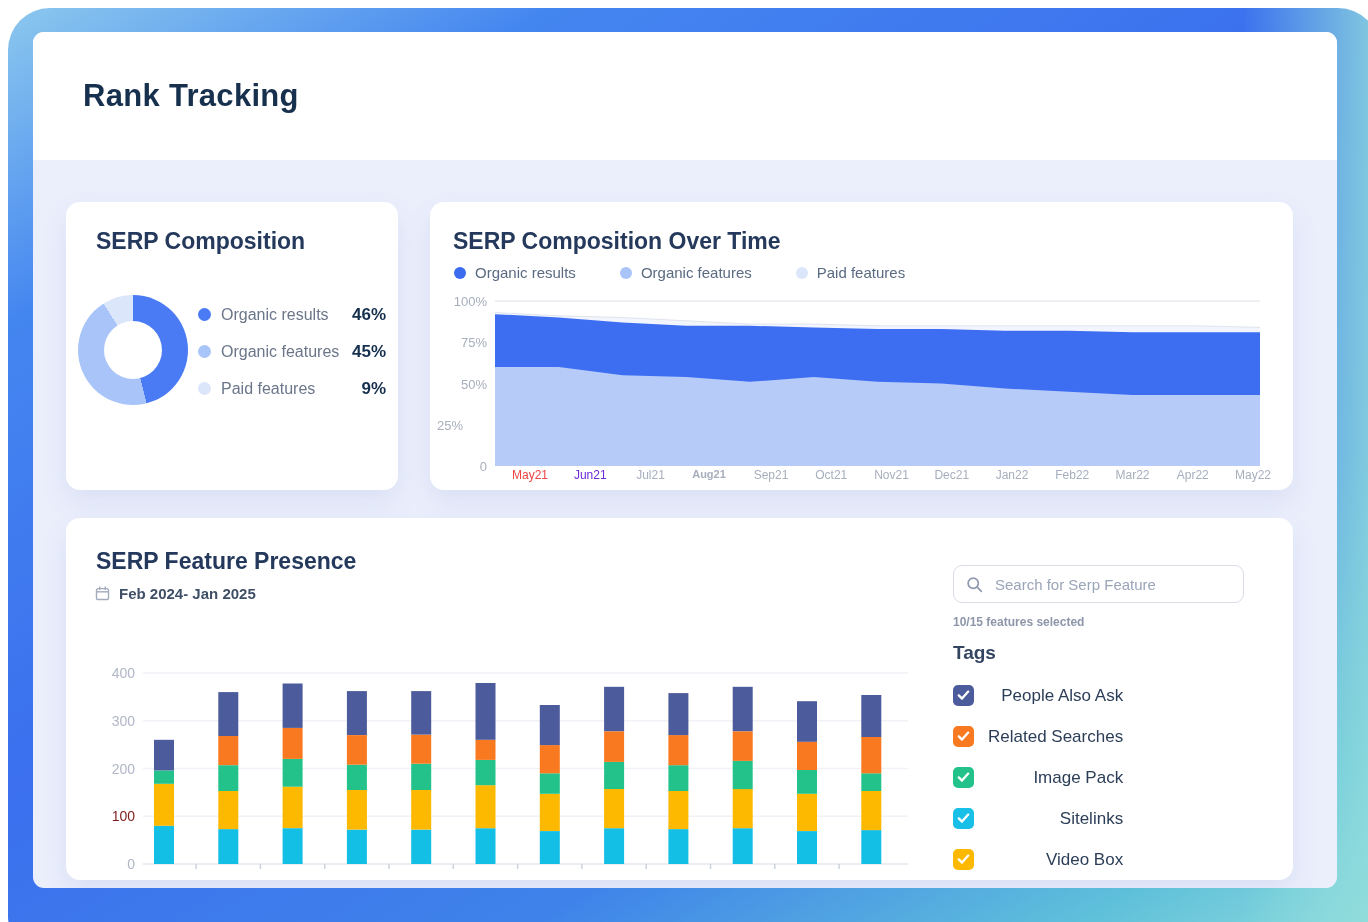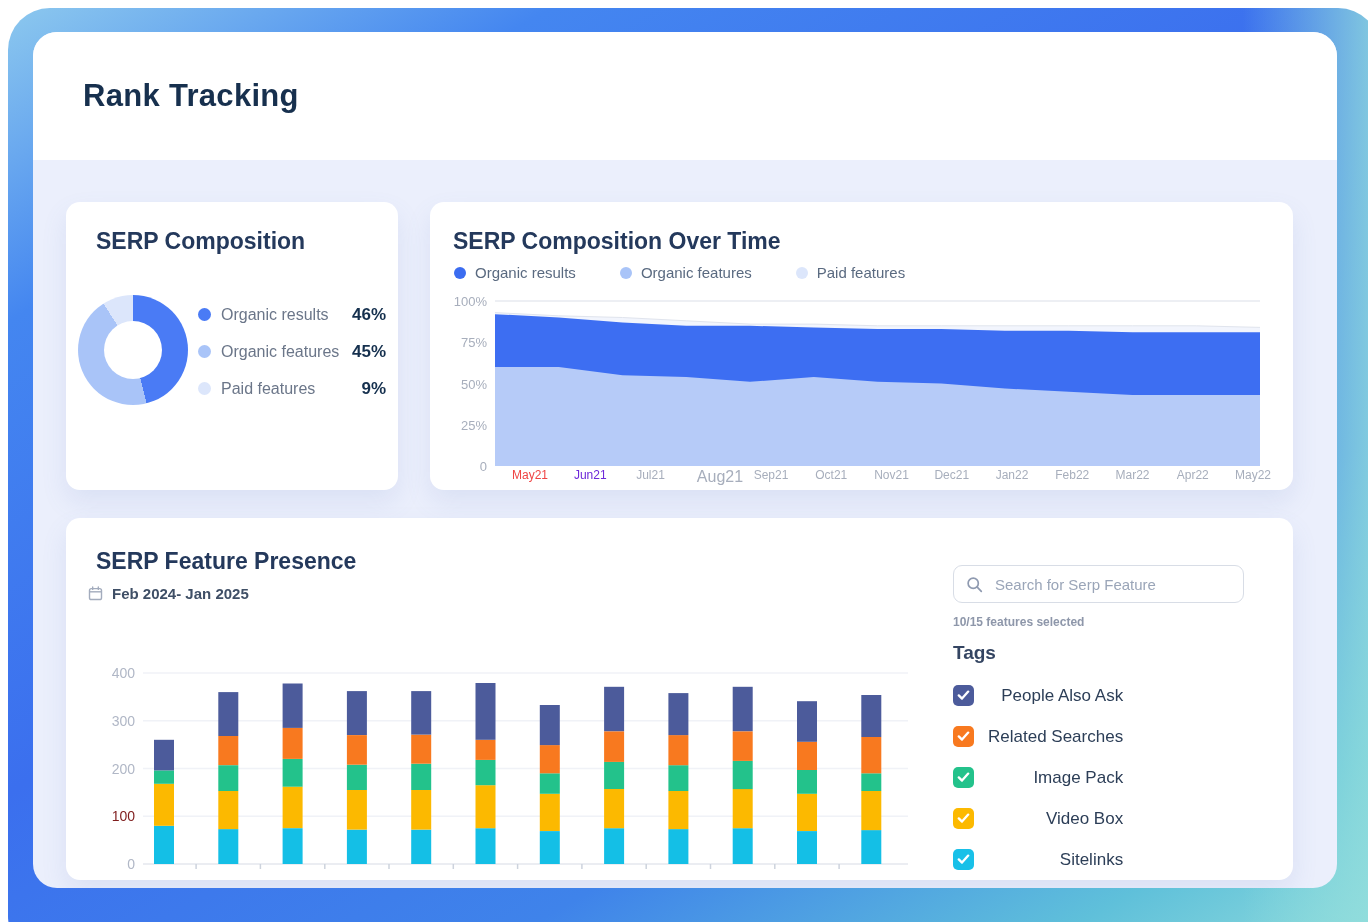--- a/index.html
+++ b/index.html
@@ -11,21 +11,21 @@
   }
   .frame {
     position:absolute; left:8px; top:8px; width:1372px; height:950px;
     border-radius:42px;
     background:
       linear-gradient(90deg, rgba(147,222,220,0) 90%, rgba(147,222,220,0.85) 100%),
       linear-gradient(150deg, #8cc8ee 0%, #4486f0 18%, #3b6fee 45%, #3f83ea 70%, #5fc0da 88%, #93dedc 100%);
   }
   .app {
     position:absolute; left:25px; top:24px; width:1304px; height:856px;
-    border-radius:24px; background:#ebeffc; overflow:hidden;
+    border-radius:11px; background:#ebeffc; overflow:hidden;
   }
   .topbar { height:128px; background:#ffffff; display:flex; align-items:center; padding-left:50px; }
   .topbar h1 { margin:0; font-size:31px; font-weight:600; color:#17304e; letter-spacing:0.3px; }
 
   .card { position:absolute; background:#ffffff; border-radius:14px;
           box-shadow:0 12px 26px rgba(96,120,190,0.12); }
   #card-donut    { left:33px;  top:170px; width:332px;  height:288px; }
   #card-area     { left:397px; top:170px; width:863px;  height:288px; }
   #card-features { left:33px;  top:486px; width:1227px; height:362px; }
   .card h2 { margin:0; font-size:23px; font-weight:600; color:#24395c; }
@@ -46,21 +46,21 @@
   .area-legend { position:absolute; left:24px; top:62px; display:flex; list-style:none; margin:0; padding:0; }
   .area-legend li { display:flex; align-items:center; margin-right:44px; font-size:15px; color:#5a6a80; }
   .area-legend .dot { width:12px; height:12px; margin-right:9px; }
   #areaChart { position:absolute; left:65px; top:97px; }
   .axis-label { position:absolute; font-size:13px; color:#a7aebc; transform:translateY(-50%); }
   .area-yaxis span { right:806px; text-align:right; }
   .area-xaxis span { position:absolute; top:266px; transform:translateX(-50%); font-size:12px; color:#a7aebc; }
 
   
   #card-features h2 { position:absolute; left:30px; top:30px; }
-  .date-row { position:absolute; left:22px; top:67px; display:flex; align-items:center; gap:9px;
+  .date-row { position:absolute; left:29px; top:67px; display:flex; align-items:center; gap:9px;
               font-size:15px; font-weight:700; color:#3f4f66; cursor:pointer; }
   #barChart { position:absolute; left:77px; top:153px; }
   .bar-yaxis span { position:absolute; font-size:14px; color:#b0b7c6; transform:translateY(-50%);
                     width:60px; left:9px; text-align:right; }
 
   .search-box { position:absolute; left:887px; top:47px; width:291px; height:38px;
                 border:1px solid #d8dde6; border-radius:9px; background:#fff;
                 display:flex; align-items:center; gap:10px; padding:0 12px; }
   .search-box input { border:none; outline:none; flex:1; font-size:15px; color:#3c4a61;
                       font-family:inherit; background:transparent; }
@@ -118,35 +118,35 @@
           </li>
           <li>
             <span class="dot" style="background:#dce6fb"></span>
             <span>Paid features</span>
           </li>
         </ul>
       <div class="area-yaxis">
           <span class="axis-label" style="position:absolute; left:7px; width:50px; text-align:right; top:99px;">100%</span>
           <span class="axis-label" style="position:absolute; left:7px; width:50px; text-align:right; top:140.25px;">75%</span>
           <span class="axis-label" style="position:absolute; left:7px; width:50px; text-align:right; top:181.5px;">50%</span>
-          <span class="axis-label" style="position:absolute; left:7px; width:50px; text-align:right; top:222.75px;">25%</span>
+          <span class="axis-label" style="position:absolute; left:7px; width:50px; text-align:left; top:222.75px;">25%</span>
           <span class="axis-label" style="position:absolute; left:7px; width:50px; text-align:right; top:264px;">0</span>
         </div>
       <svg id="areaChart" width="765" height="169">
           <line x1="0" y1="2.0" x2="765" y2="2.0" stroke="#dbdfe8" stroke-width="1"></line>
           <path d="M0 13.6 L63.8 16.8 L127.5 18.5 L191.3 21.8 L255.0 25.1 L318.8 25.1 L382.5 26.8 L446.3 26.8 L510.0 26.8 L573.8 26.8 L637.5 26.8 L701.3 26.8 L765.0 28.4 L765 167.0 L0 167.0 Z" fill="#f2f5fd"></path>
           <path d="M0 13.6 L63.8 16.8 L127.5 18.5 L191.3 21.8 L255.0 25.1 L318.8 25.1 L382.5 26.8 L446.3 26.8 L510.0 26.8 L573.8 26.8 L637.5 26.8 L701.3 26.8 L765.0 28.4" fill="none" stroke="#e0e4ed" stroke-width="1"></path>
           <path d="M0 15.2 L63.8 18.5 L127.5 23.4 L191.3 26.8 L255.0 26.8 L318.8 28.4 L382.5 30.1 L446.3 30.1 L510.0 31.7 L573.8 31.7 L637.5 33.3 L701.3 33.3 L765.0 33.3 L765 167.0 L0 167.0 Z" fill="#3d6ef2"></path>
           <path d="M0 68.0 L63.8 68.0 L127.5 76.3 L191.3 77.9 L255.0 82.8 L318.8 77.9 L382.5 82.8 L446.3 84.5 L510.0 89.5 L573.8 92.8 L637.5 96.0 L701.3 96.0 L765.0 96.0 L765 167.0 L0 167.0 Z" fill="#b6cbf8"></path>
         </svg>
       <div class="area-xaxis">
           <span style="position:absolute; top:266px; transform:translateX(-50%); font-size:12px; color:#ef4444; left:100px;">May21</span>
           <span style="position:absolute; top:266px; transform:translateX(-50%); font-size:12px; color:#6d28d9; left:160.25px;">Jun21</span>
           <span style="position:absolute; top:266px; transform:translateX(-50%); font-size:12px; color:#a7aebc; left:220.5px;">Jul21</span>
-          <span style="position:absolute; top:266px; transform:translateX(-50%); font-size:16px; color:#a7aebc; left:290px;">Aug21</span>
+          <span style="position:absolute; top:266px; transform:translateX(-50%); font-size:11px; color:#a7aebc; left:279px;font-weight:bold;">Aug21</span>
           <span style="position:absolute; top:266px; transform:translateX(-50%); font-size:12px; color:#a7aebc; left:341px;">Sep21</span>
           <span style="position:absolute; top:266px; transform:translateX(-50%); font-size:12px; color:#a7aebc; left:401.25px;">Oct21</span>
           <span style="position:absolute; top:266px; transform:translateX(-50%); font-size:12px; color:#a7aebc; left:461.5px;">Nov21</span>
           <span style="position:absolute; top:266px; transform:translateX(-50%); font-size:12px; color:#a7aebc; left:521.75px;">Dec21</span>
           <span style="position:absolute; top:266px; transform:translateX(-50%); font-size:12px; color:#a7aebc; left:582px;">Jan22</span>
           <span style="position:absolute; top:266px; transform:translateX(-50%); font-size:12px; color:#a7aebc; left:642.25px;">Feb22</span>
           <span style="position:absolute; top:266px; transform:translateX(-50%); font-size:12px; color:#a7aebc; left:702.5px;">Mar22</span>
           <span style="position:absolute; top:266px; transform:translateX(-50%); font-size:12px; color:#a7aebc; left:762.75px;">Apr22</span>
           <span style="position:absolute; top:266px; transform:translateX(-50%); font-size:12px; color:#a7aebc; left:823px;">May22</span>
         </div>
@@ -283,32 +283,32 @@
           </li>
           <li>
             <span class="checkbox" style="background: rgb(35, 194, 139);">
               <svg width="13" height="11" viewBox="0 0 13 11">
                 <path d="M1.8 5.4 L5 8.6 L11.2 1.6" fill="none" stroke="#fff" stroke-width="2.3" stroke-linecap="round" stroke-linejoin="round"></path>
               </svg>
             </span>
             <span class="tag-label">Image Pack</span>
           </li>
           <li>
+            <span class="checkbox" style="background: rgb(24, 192, 232);">
+              <svg width="13" height="11" viewBox="0 0 13 11">
+                <path d="M1.8 5.4 L5 8.6 L11.2 1.6" fill="none" stroke="#fff" stroke-width="2.3" stroke-linecap="round" stroke-linejoin="round"></path>
+              </svg>
+            </span>
+            <span class="tag-label">Sitelinks</span>
+          </li>
+          <li>
             <span class="checkbox" style="background: rgb(252, 185, 0);">
               <svg width="13" height="11" viewBox="0 0 13 11">
                 <path d="M1.8 5.4 L5 8.6 L11.2 1.6" fill="none" stroke="#fff" stroke-width="2.3" stroke-linecap="round" stroke-linejoin="round"></path>
               </svg>
             </span>
             <span class="tag-label">Video Box</span>
-          </li>
-          <li>
-            <span class="checkbox" style="background: rgb(24, 192, 232);">
-              <svg width="13" height="11" viewBox="0 0 13 11">
-                <path d="M1.8 5.4 L5 8.6 L11.2 1.6" fill="none" stroke="#fff" stroke-width="2.3" stroke-linecap="round" stroke-linejoin="round"></path>
-              </svg>
-            </span>
-            <span class="tag-label">Sitelinks</span>
           </li>
         </ul>
     </section>
 
   </div>
 </div>
 
 </body></html>

